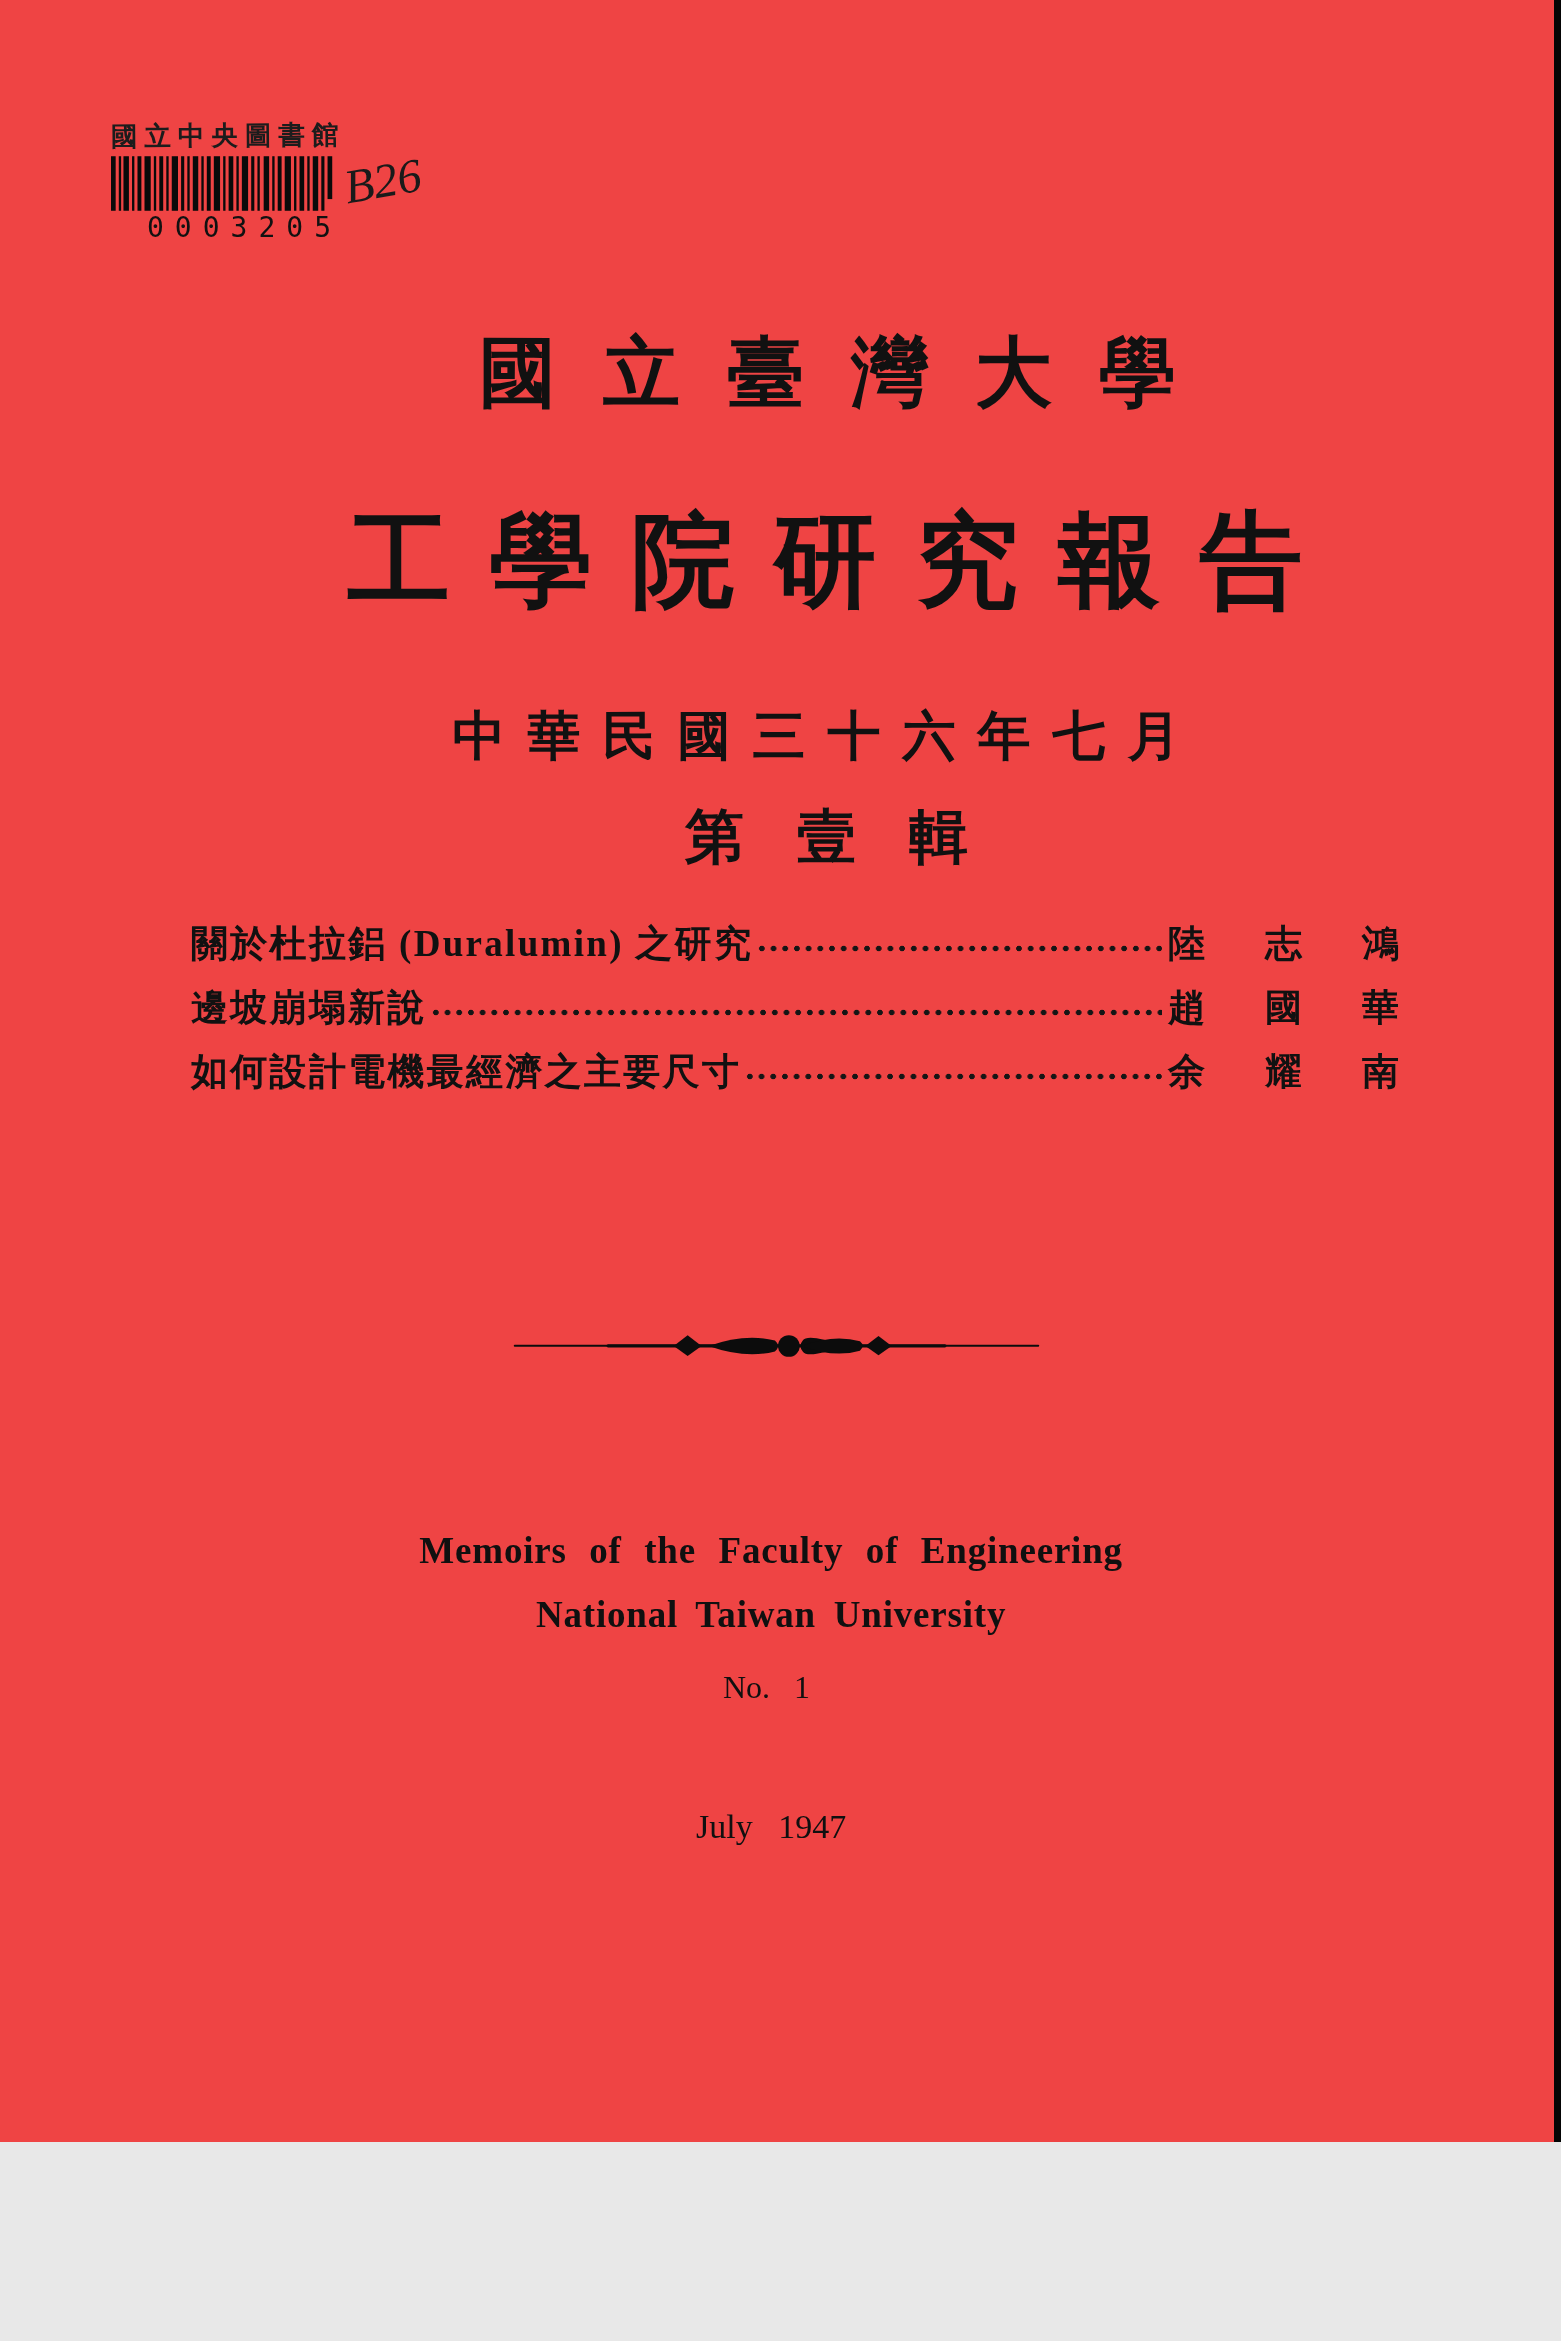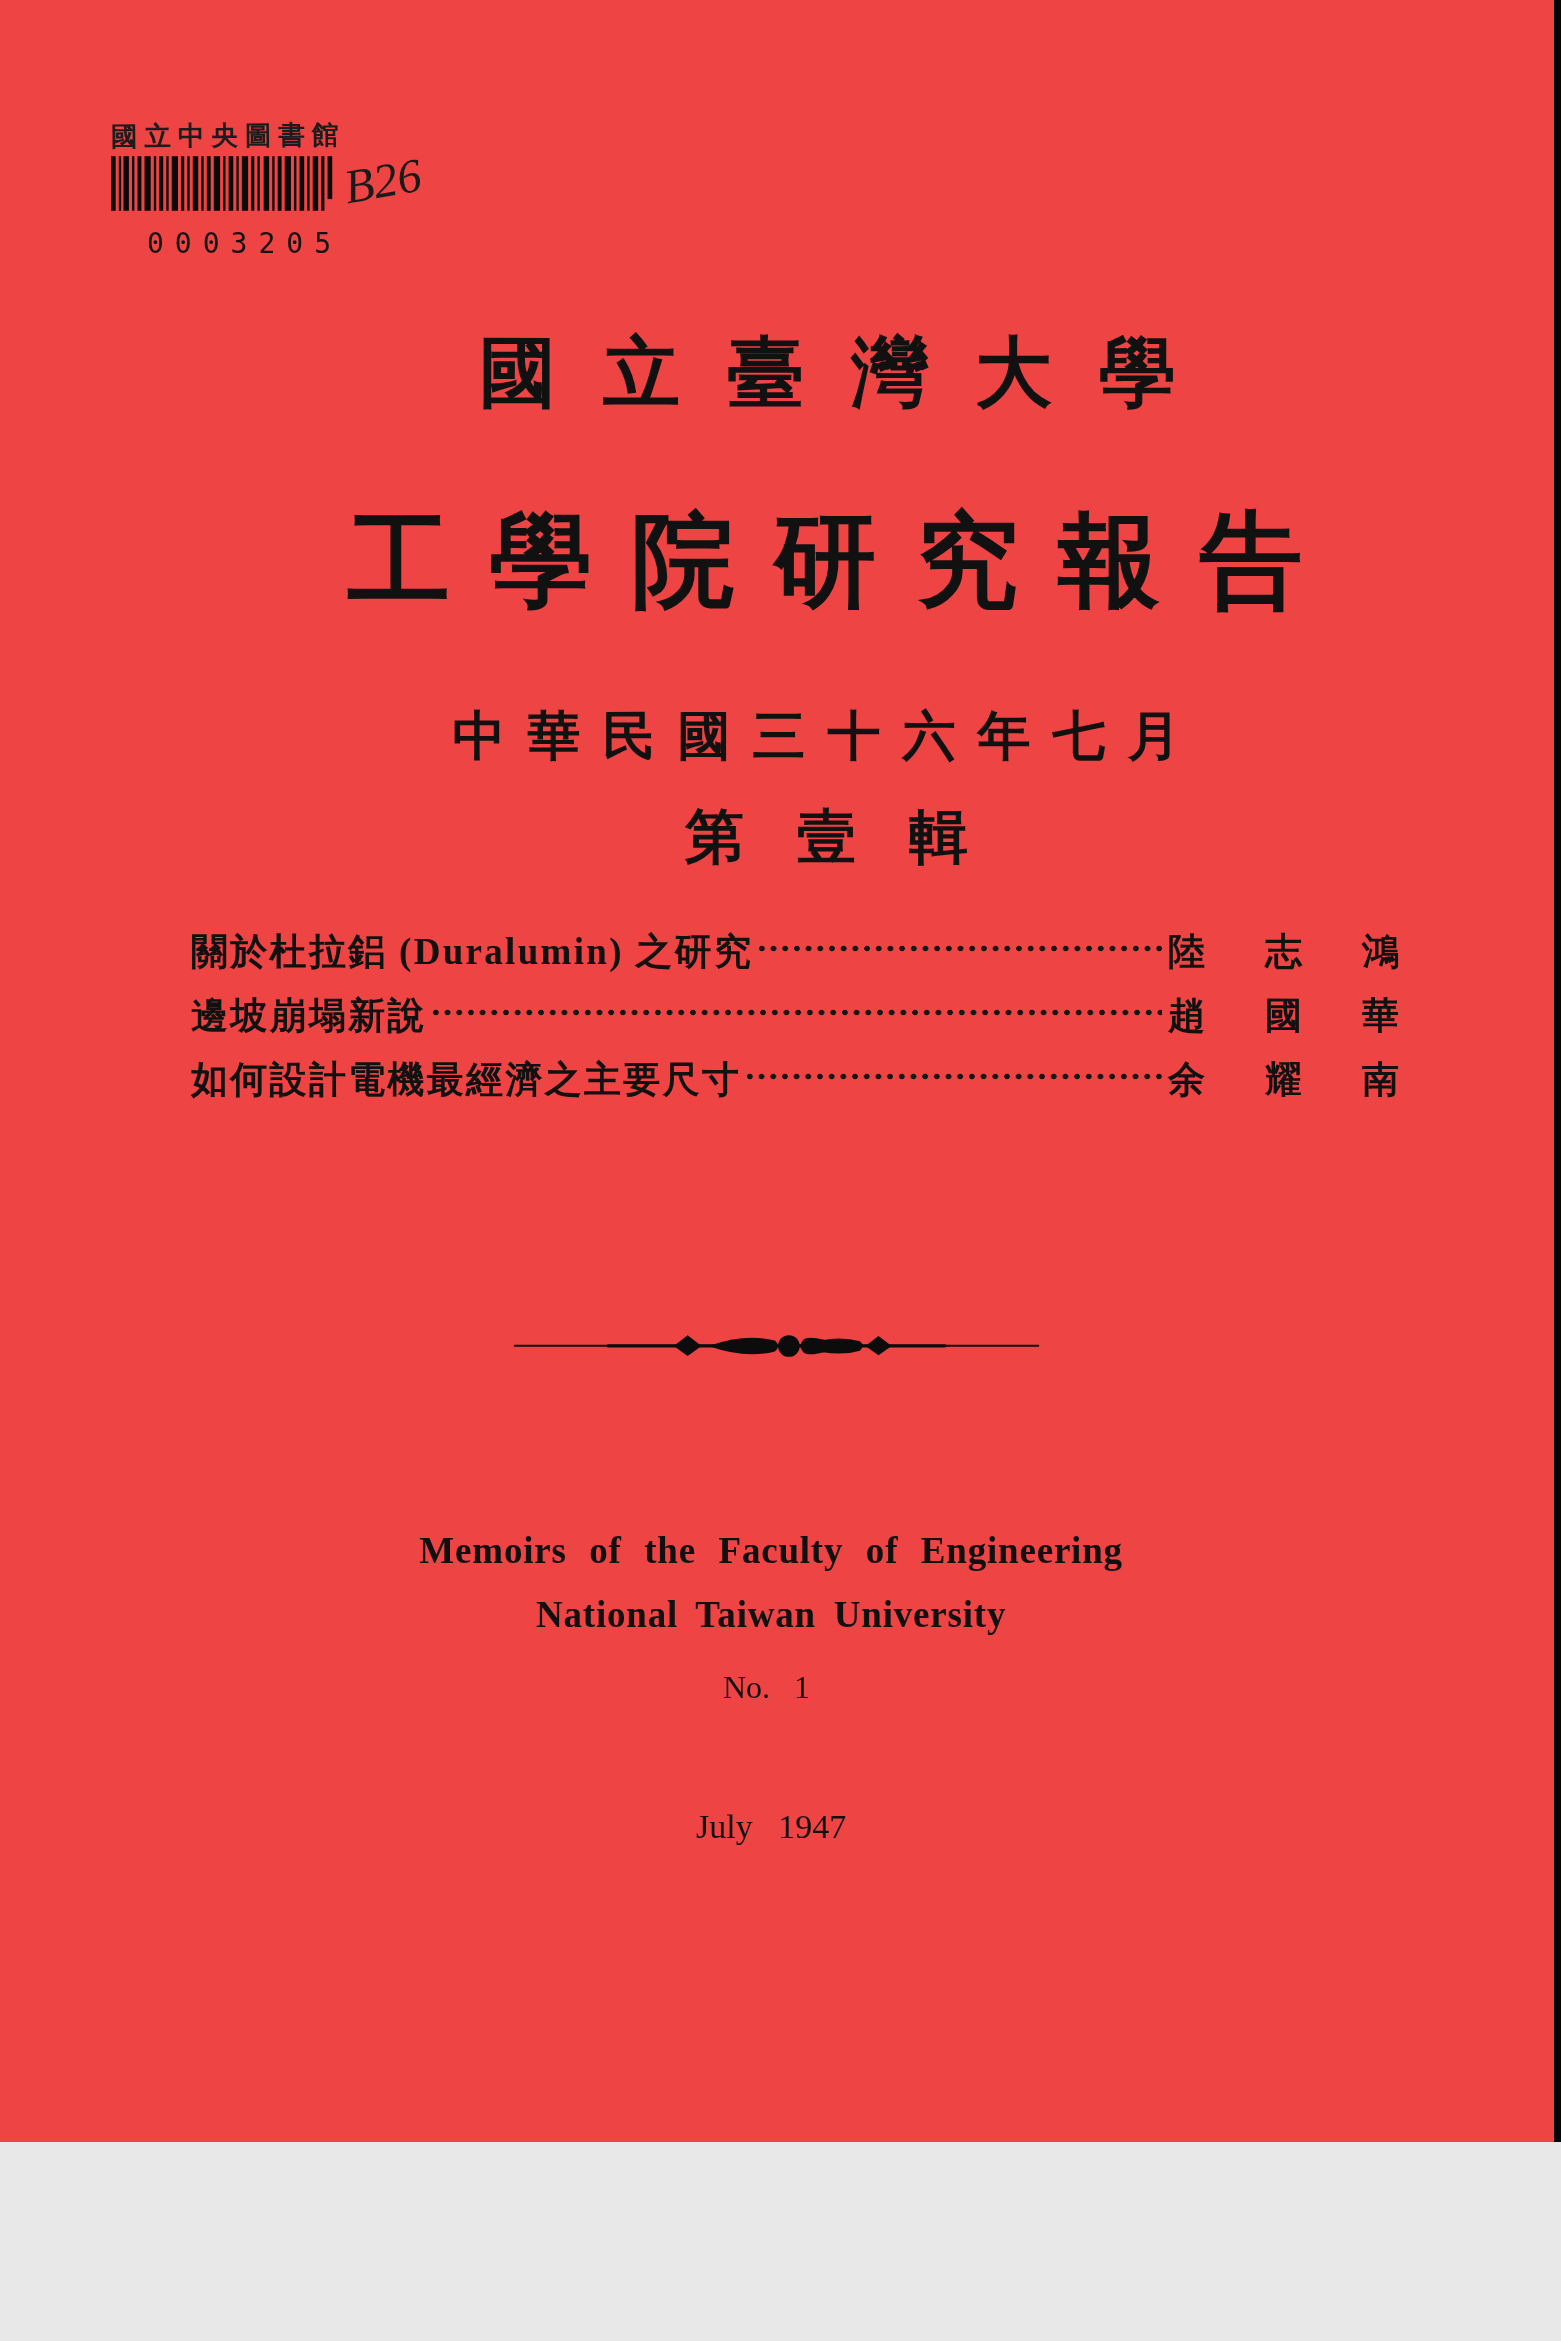--- a/index.html
+++ b/index.html
@@ -22,35 +22,35 @@
     font-family:"Liberation Serif", serif;white-space:nowrap;
     transform:rotate(-0.5deg);
   }
   .barcode-row{display:flex;align-items:flex-start;margin-top:3.1px;}
   .barcode-svg{display:block;}
   .handwritten{
     font-size:48px;font-style:italic;color:#1a1a1a;margin-left:11px;margin-top:-3.1px;
     transform:rotate(-10deg);font-family:"Liberation Serif", serif;
   }
   .barcode-number{
-    font-size:28px;letter-spacing:11px;color:#111;margin-top:16px;margin-left:36px;
+    font-size:28px;letter-spacing:11px;color:#111;margin-top:0;margin-left:36px;
     font-family:"DejaVu Sans Mono", monospace;
   }
 
   
   .center-line{position:absolute;left:0;width:1561px;text-align:center;white-space:nowrap;}
   .cjk{font-weight:bold;color:#111;}
   .title-university{top:322px;font-size:77px;letter-spacing:47px;padding-left:47px;transform:translateX(23.4px);}
   .title-publication{top:493px;font-size:103px;letter-spacing:39px;padding-left:39px;transform:translateX(25px);}
   .title-date{top:701px;font-size:53px;letter-spacing:22px;padding-left:22px;transform:translateX(25px);}
   .title-volume{top:798px;font-size:59px;letter-spacing:53px;padding-left:53px;transform:translateX(19.5px);}
 
   
   .toc{position:absolute;left:191px;top:927px;width:1208px;}
-  .toc-row{display:flex;align-items:flex-start;height:42px;margin-bottom:22px;}
+  .toc-row{display:flex;align-items:flex-end;height:42px;margin-bottom:22px;}
   .toc-title{font-size:37px;font-weight:bold;letter-spacing:2.3px;white-space:nowrap;color:#111;}
   .dot-leader{
     flex:1;height:42px;margin:0 6.2px 0 3.1px;
     background-image:radial-gradient(circle, #151515 2.5px, transparent 3px);
     background-size:11.7px 12.5px;background-repeat:repeat-x;background-position:0 center;
   }
   .toc-author{
     width:231px;font-size:37px;font-weight:bold;color:#111;
     text-align:justify;text-align-last:justify;white-space:nowrap;
   }

